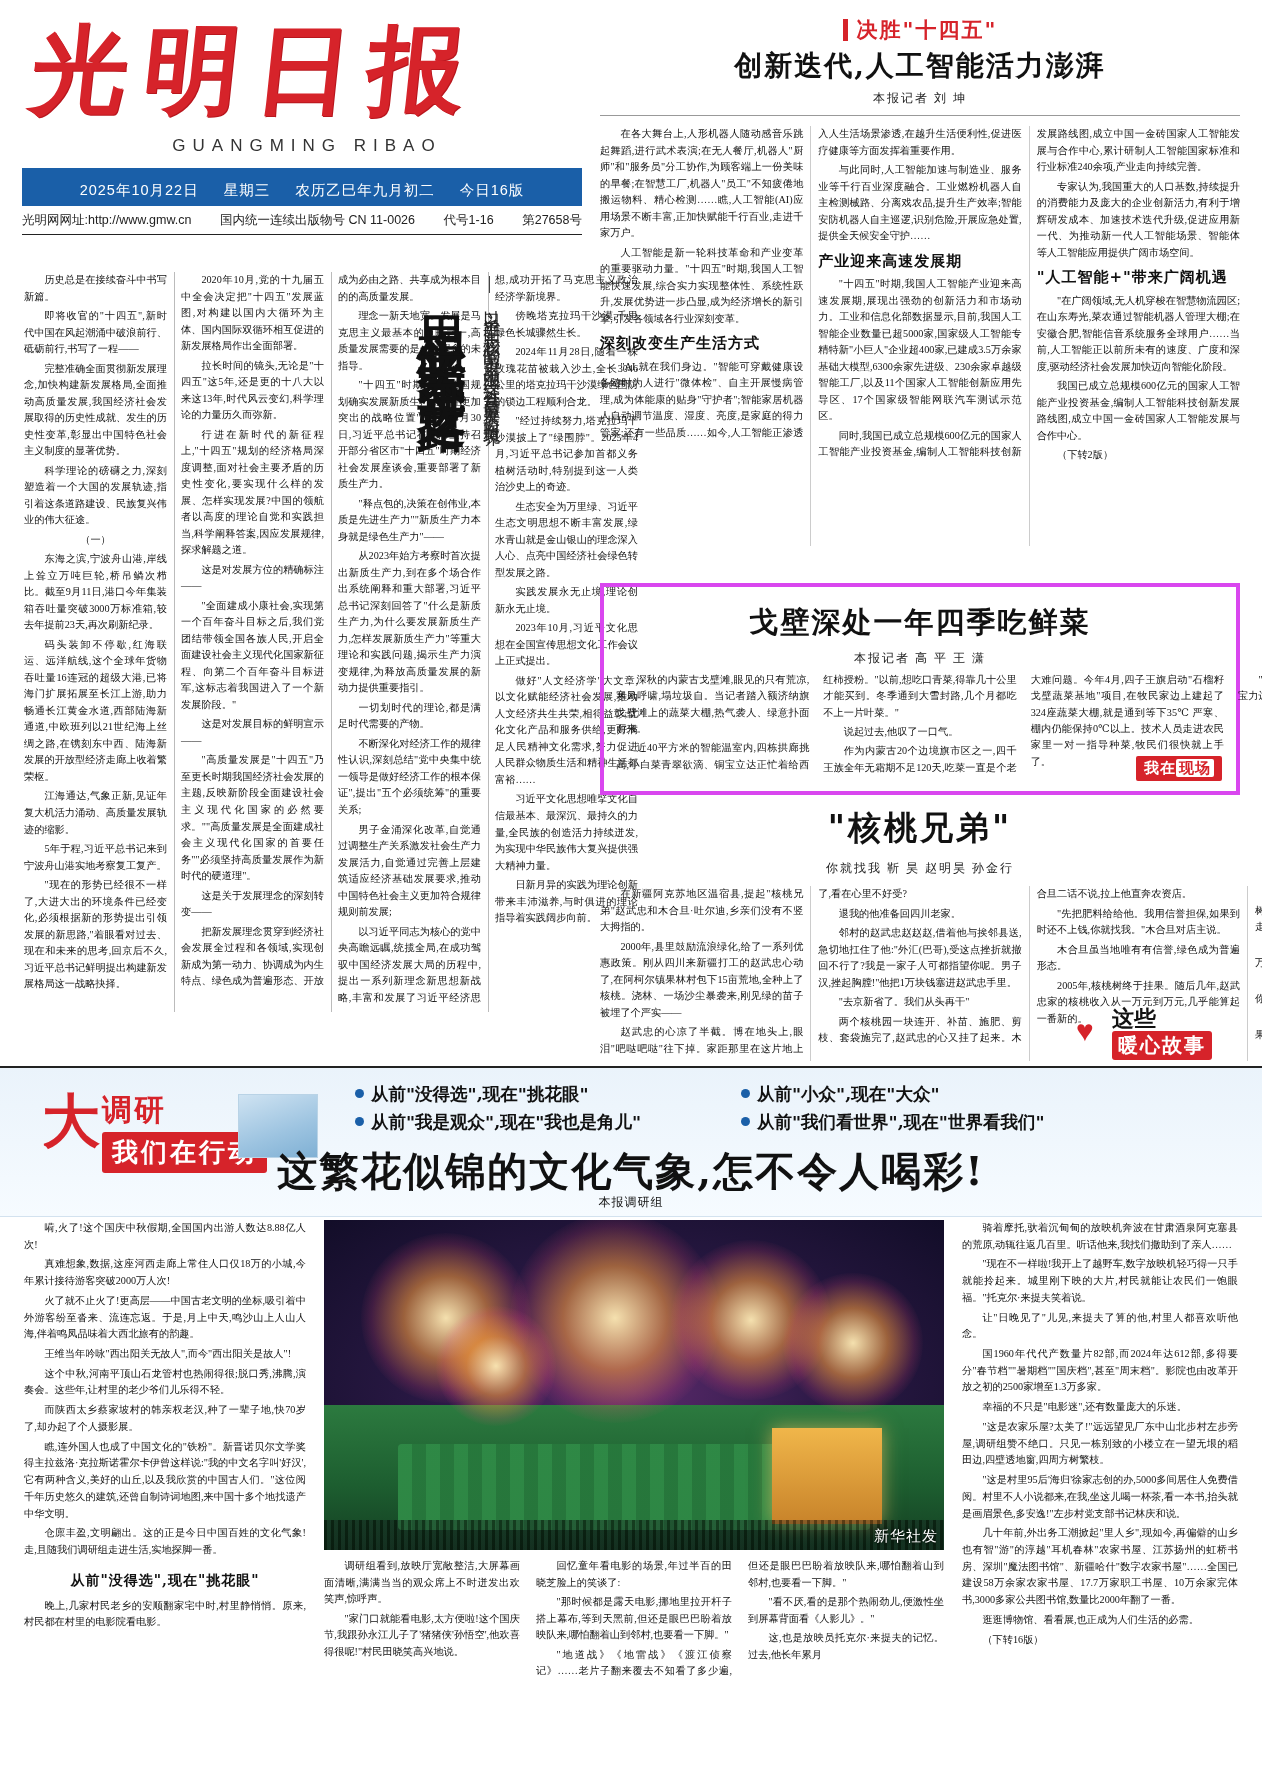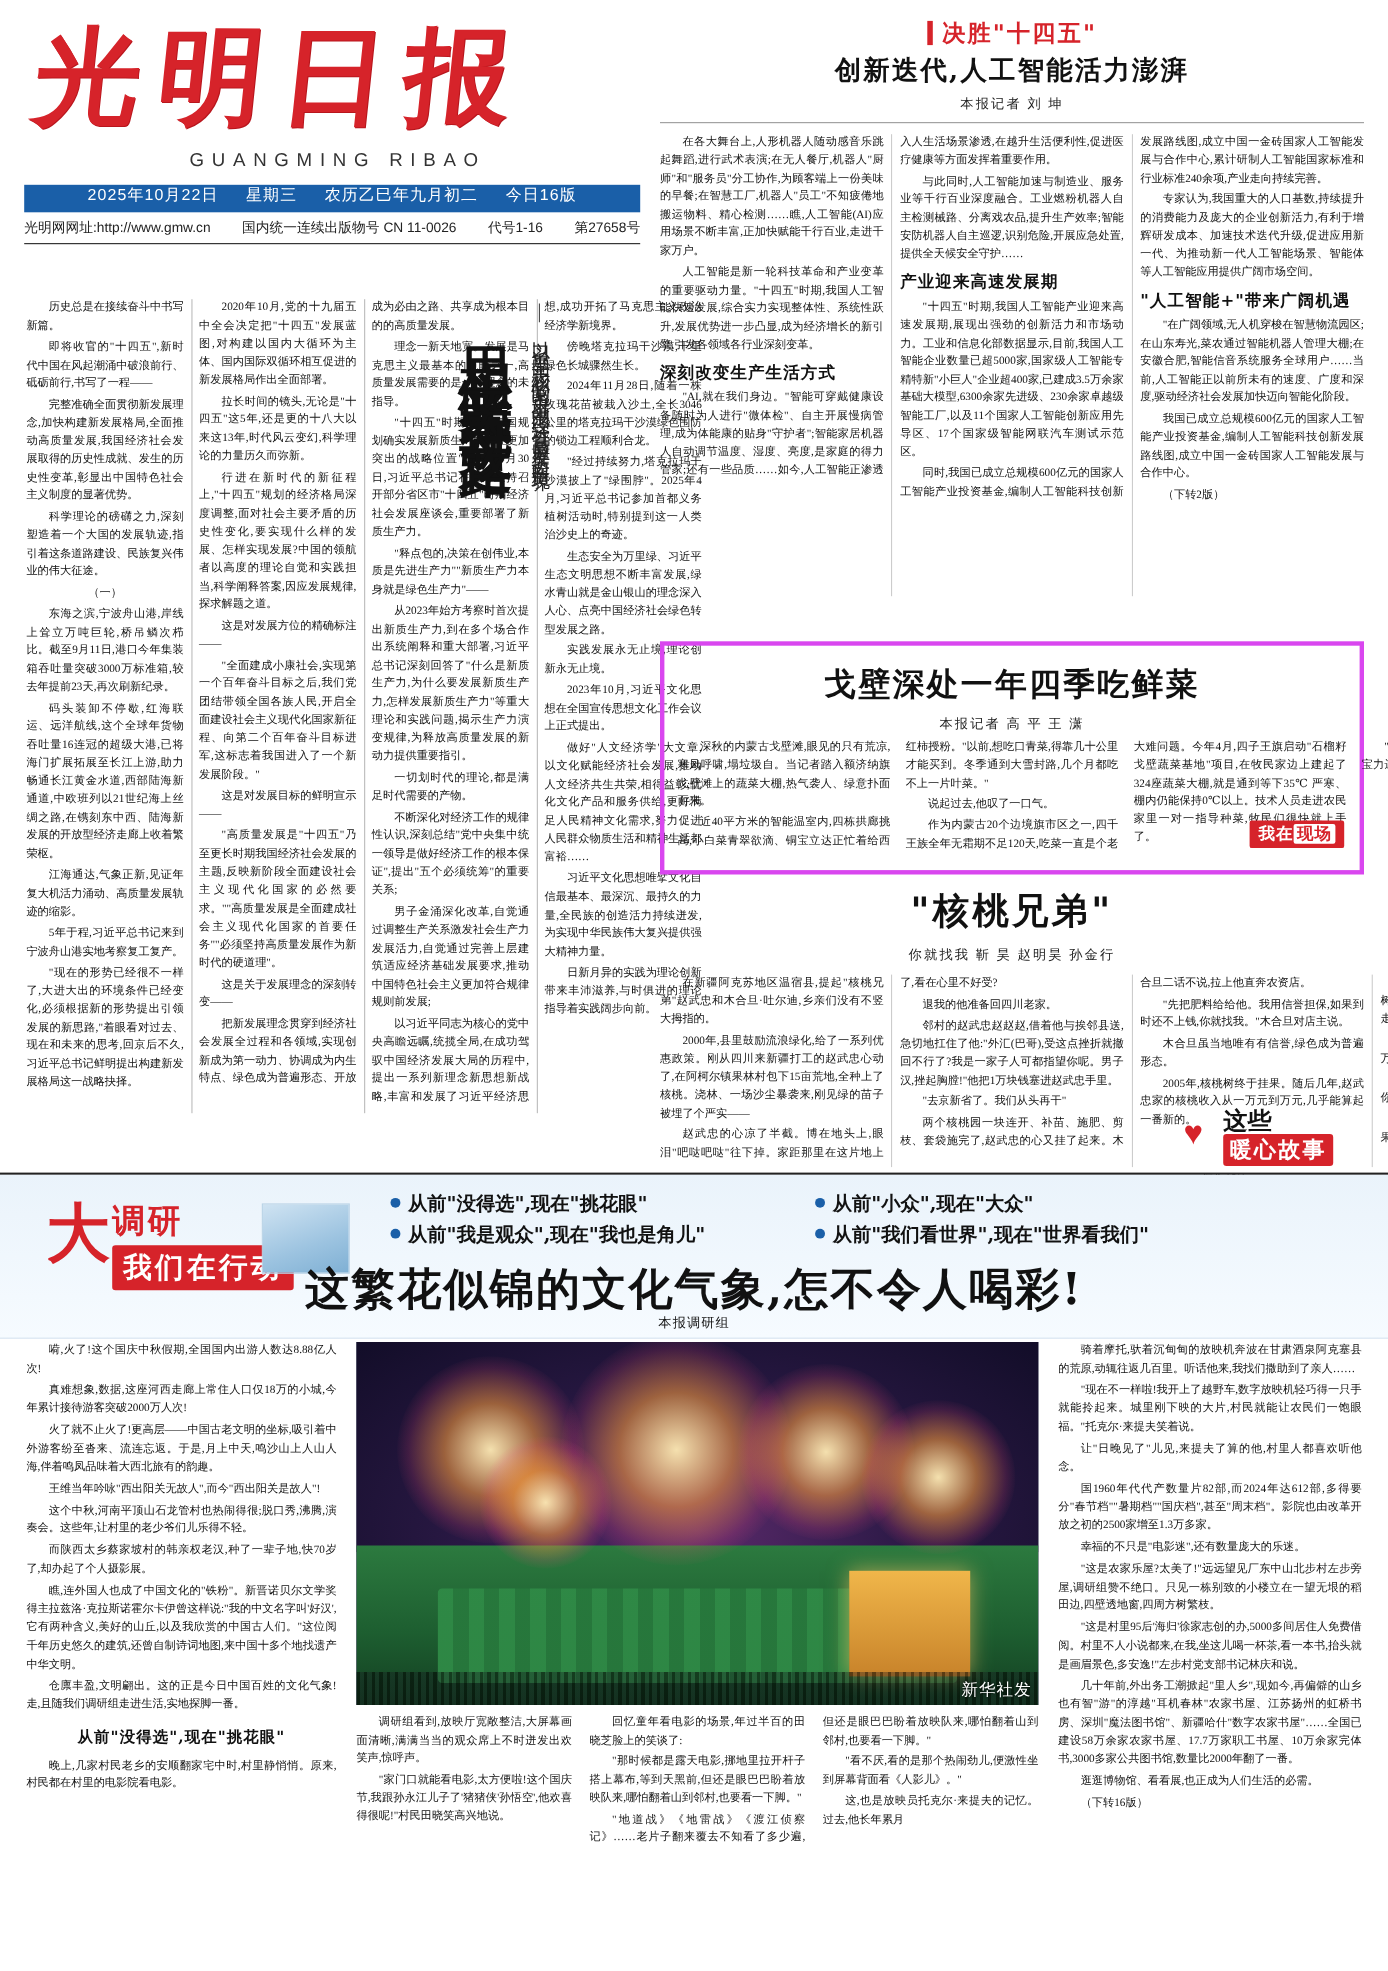--- a/index.html
+++ b/index.html
@@ -51,21 +51,21 @@
     padding-left: 10px;
   }
   .date-bar {
     margin-top: 12px;
     background: #1a5fa8;
     color: #fff;
     font-family: "Liberation Sans", sans-serif;
     font-size: 14.5px;
     letter-spacing: 1px;
     text-align: center;
-    padding: 0 0 6px 0;
+    padding: 13px 0 6px 0;
     white-space: nowrap;
   }
   .date-bar span { margin: 0 10px; }
   .info-bar {
     margin-top: 6px;
     font-size: 12.5px;
     font-family: "Liberation Sans", sans-serif;
     color: #222;
     display: flex;
     justify-content: space-between;
@@ -154,21 +154,21 @@
     content: "";
     position: absolute;
     left: 0; top: 3px;
     width: 5px; height: 22px;
     background: #d6232a;
   }
   .h1-main {
     text-align: center;
     font-family: "DejaVu Serif", serif;
     font-weight: bold;
-    font-size: 24px;
+    font-size: 28px;
     letter-spacing: 2px;
     color: #111;
     line-height: 1.15;
   }
   .byline {
     text-align: center;
     font-size: 12px;
     margin-top: 8px;
     letter-spacing: 2px;
     color: #222;
@@ -226,21 +226,21 @@
     column-gap: 14px;
     font-size: 10.2px;
     line-height: 1.6;
     text-align: justify;
     height: 112px;
   }
   .redbox-body p { margin: 0 0 3px 0; text-indent: 2em; }
   .badge-scene {
     position: absolute;
     right: 14px;
-    bottom: 20px;
+    bottom: 10px;
     background: #d6232a;
     color: #fff;
     font-family: "DejaVu Serif", serif;
     font-weight: bold;
     font-size: 15px;
     padding: 3px 8px;
     letter-spacing: 1px;
     border-radius: 2px;
   }
   .badge-scene .white-part {

